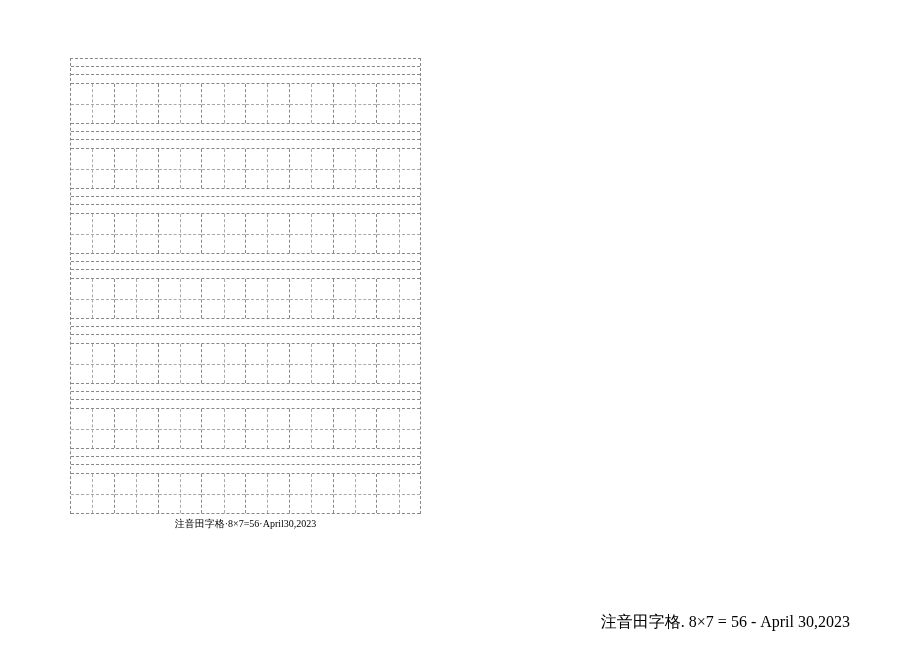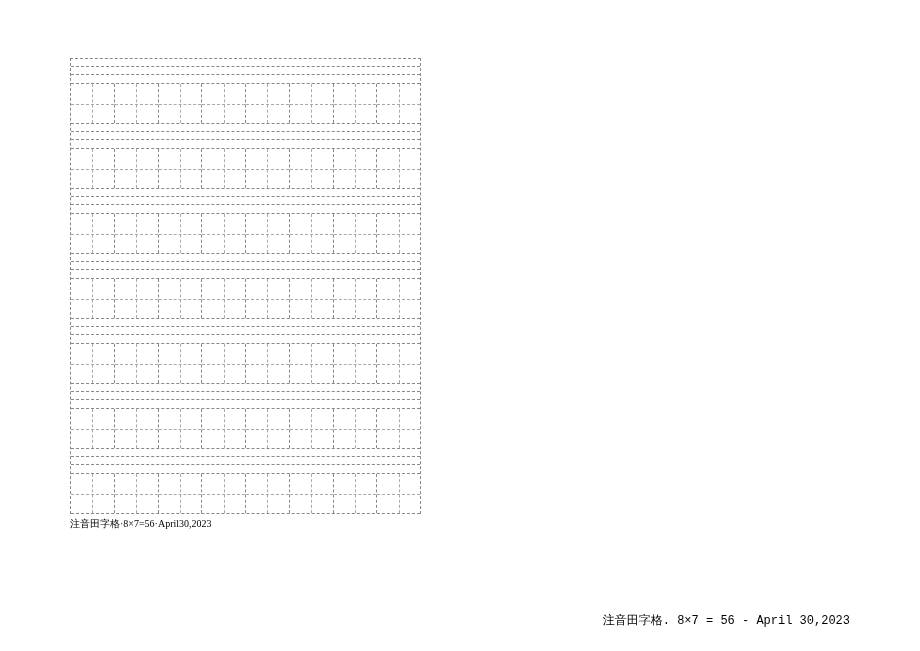--- a/index.html
+++ b/index.html
@@ -58,33 +58,33 @@
   }
   .char-cell::after {
     content: "";
     position: absolute;
     top: 50%;
     left: 0;
     right: 0;
     border-top: 1px dashed #aaa;
   }
   .caption {
-    text-align: left;
+    text-align: center;
     font-size: 10px;
     color: #000;
     margin-top: 3px;
     font-family: "SimSun", "Songti SC", serif;
   }
   .caption-right {
     position: absolute;
     right: 70px;
     top: 612px;
-    font-size: 12px;
+    font-size: 16px;
     color: #000;
-    font-family: Liberation Mono, monospace;
+    font-family: Liberation Serif, serif;
   }
 </style>
 </head>
 <body>
 
 <div class="page">
   <div class="grid-sheet" id="grid-sheet">
       <div class="block">
         <div class="pinyin-rows">
           <div class="pinyin-row"></div>

